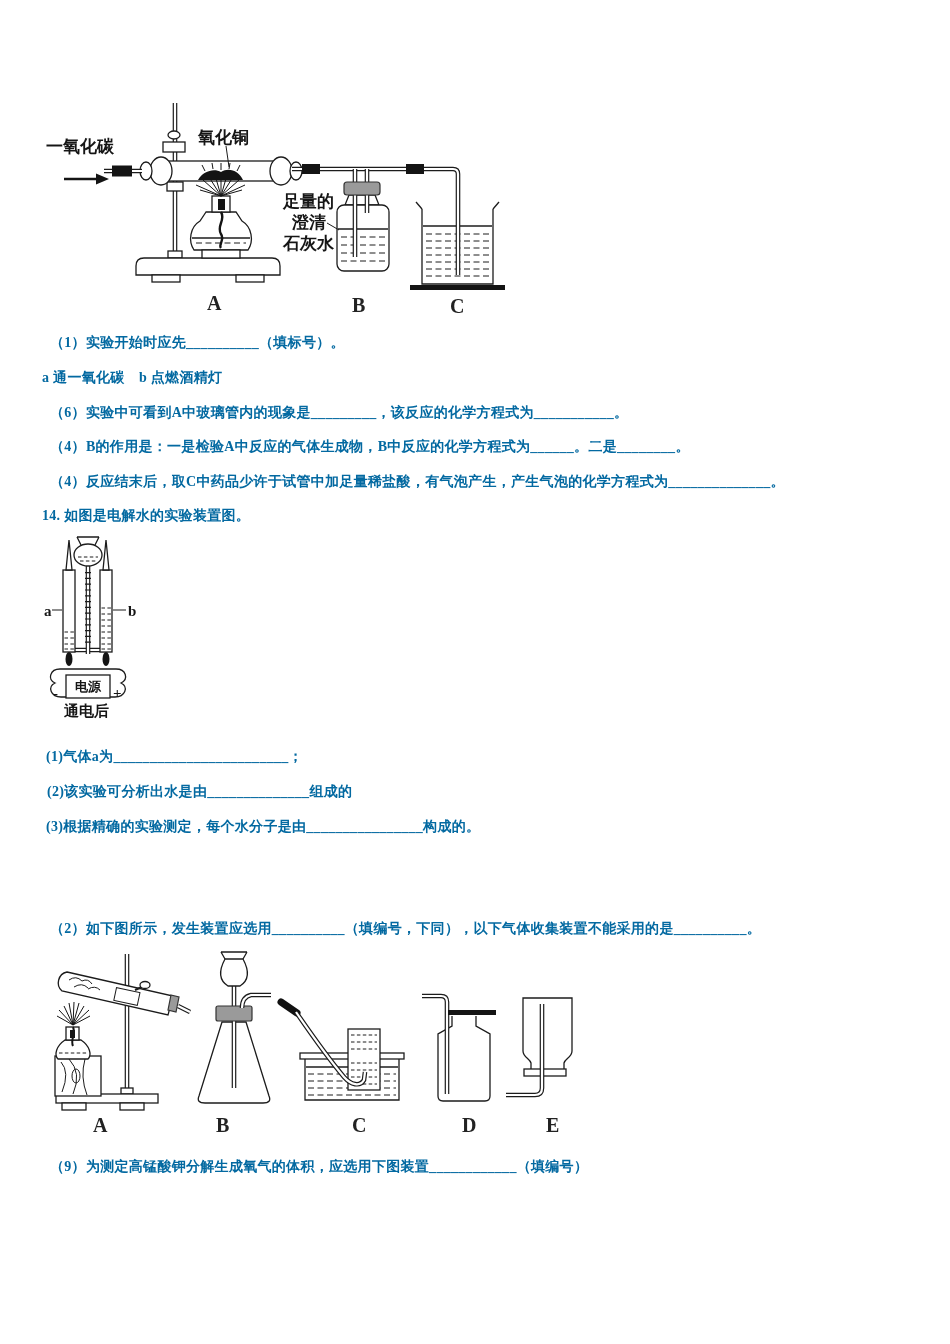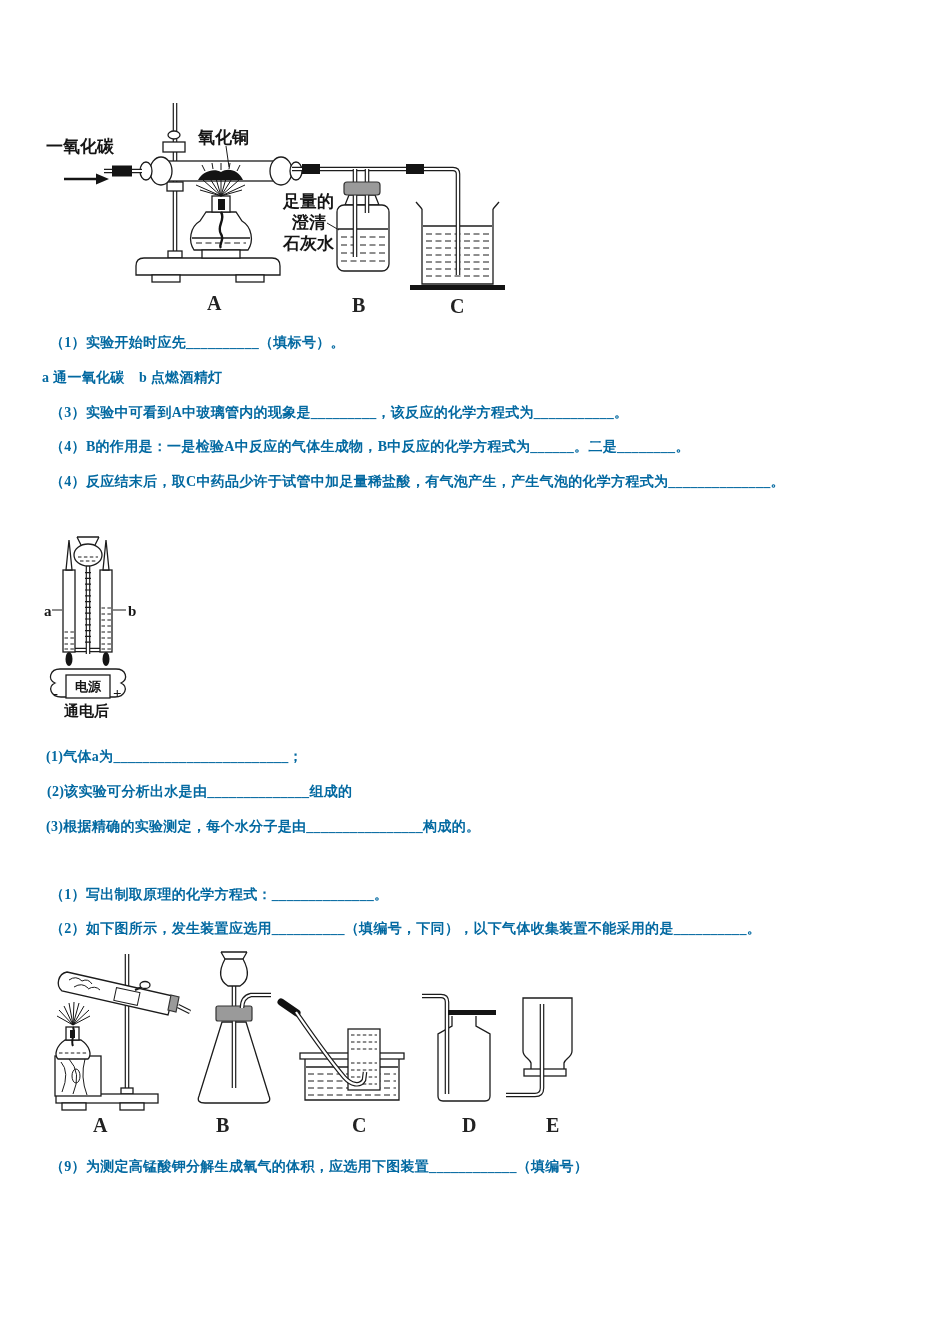--- a/index.html
+++ b/index.html
@@ -133,24 +133,25 @@
     <text class="cjk" x="252" y="133" font-size="17">澄清</text>
     <text class="cjk" x="243" y="154" font-size="17">石灰水</text>
     <line class="thin" x1="287" y1="128" x2="299" y2="135"></line>
     <text class="lab" x="167" y="215">A</text>
     <text class="lab" x="312" y="217">B</text>
     <text class="lab" x="410" y="218">C</text>
   </svg>
 
   <div class="tline" style="left:50px;top:334px">（1）实验开始时应先__________（填标号）。</div>
   <div class="tline" style="left:42px;top:369px">a 通一氧化碳　b 点燃酒精灯</div>
-  <div class="tline" style="left:50px;top:404px">（3）实验中可看到A中玻璃管内的现象是_________，该反应的化学方程式为___________。</div>
+  <div class="tline" style="left:50px;top:404px">（6）实验中可看到A中玻璃管内的现象是_________，该反应的化学方程式为___________。</div>
   <div class="tline" style="left:50px;top:438px">（4）B的作用是：一是检验A中反应的气体生成物，B中反应的化学方程式为______。二是________。</div>
   <div class="tline" style="left:50px;top:473px">（4）反应结末后，取C中药品少许于试管中加足量稀盐酸，有气泡产生，产生气泡的化学方程式为______________。</div>
 
+  <div class="tline" style="left:42px;top:507px">14. 如图是电解水的实验装置图。</div>
 
   <svg class="diag" style="left:40px;top:528px" width="112" height="192" viewBox="0 0 112 192">
 
     <g>
       <path class="tO" d="M28,122 H68"></path>
         <path class="tI" d="M28,122 H68"></path>
       <path class="tO" d="M48,38 V126"></path>
         <path class="tI" d="M48,38 V126"></path>
       <line x1="48" y1="44" x2="48" y2="118" stroke="#1c1c1c" stroke-width="6" stroke-dasharray="1.2,4.6"></line>
       <ellipse class="ol" cx="48" cy="27" rx="14" ry="11"></ellipse>
@@ -193,21 +194,20 @@
     <text class="cjk" x="4" y="88" font-size="15">a</text>
     <line class="thin" x1="12" y1="82" x2="22" y2="82"></line>
     <text class="cjk" x="88" y="88" font-size="15">b</text>
     <line class="thin" x1="73" y1="82" x2="86" y2="82"></line>
   </svg>
 
   <div class="tline" style="left:46px;top:748px">(1)气体a为________________________；</div>
   <div class="tline" style="left:47px;top:783px">(2)该实验可分析出水是由______________组成的</div>
   <div class="tline" style="left:46px;top:818px">(3)根据精确的实验测定，每个水分子是由________________构成的。</div>
 
-  <div class="tline" style="left:50px;top:886px">（1）写出制取原理的化学方程式：______________。</div>
   <div class="tline" style="left:50px;top:920px">（2）如下图所示，发生装置应选用__________（填编号，下同），以下气体收集装置不能采用的是__________。</div>
 
   <svg class="diag" style="left:38px;top:950px" width="572" height="195" viewBox="0 0 572 195">
 
     <g>
       <path class="tO" d="M89,4 V148"></path>
         <path class="tI" d="M89,4 V148"></path>
       <rect class="ol" x="83" y="138" width="12" height="6"></rect>
       <rect class="ol" x="18" y="144" width="102" height="9"></rect>
       <rect class="ol" x="24" y="153" width="24" height="7"></rect>

